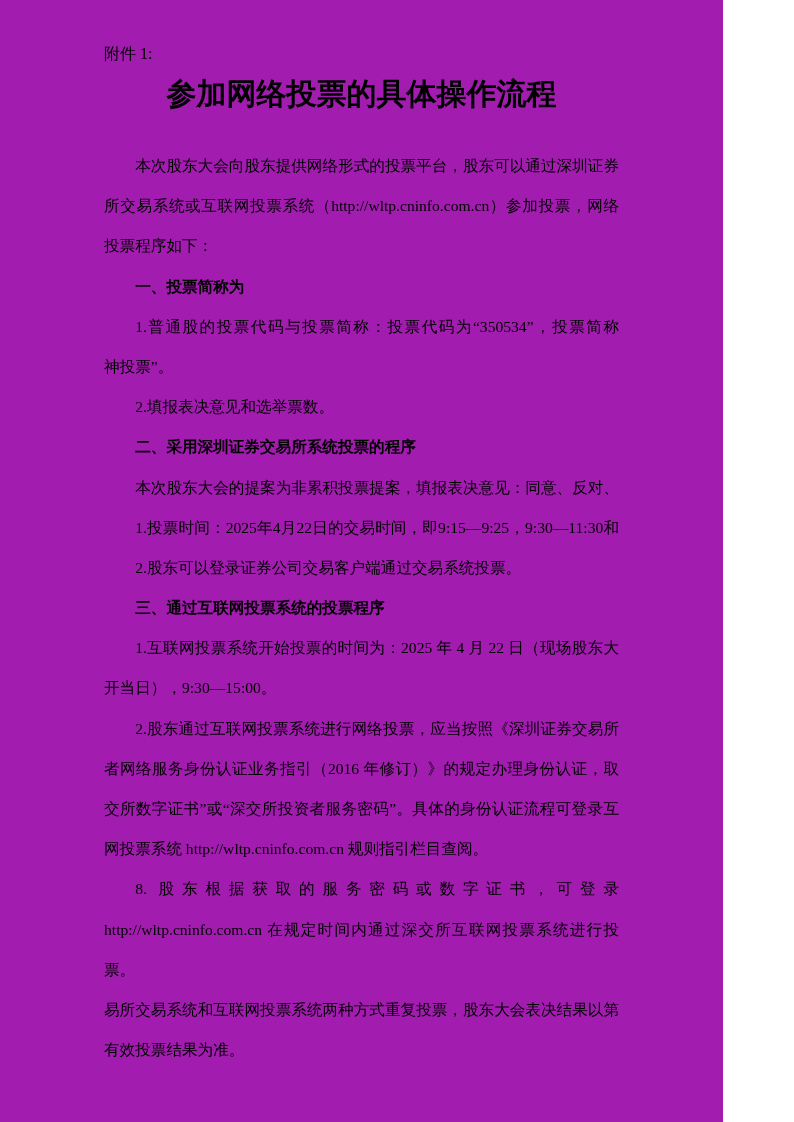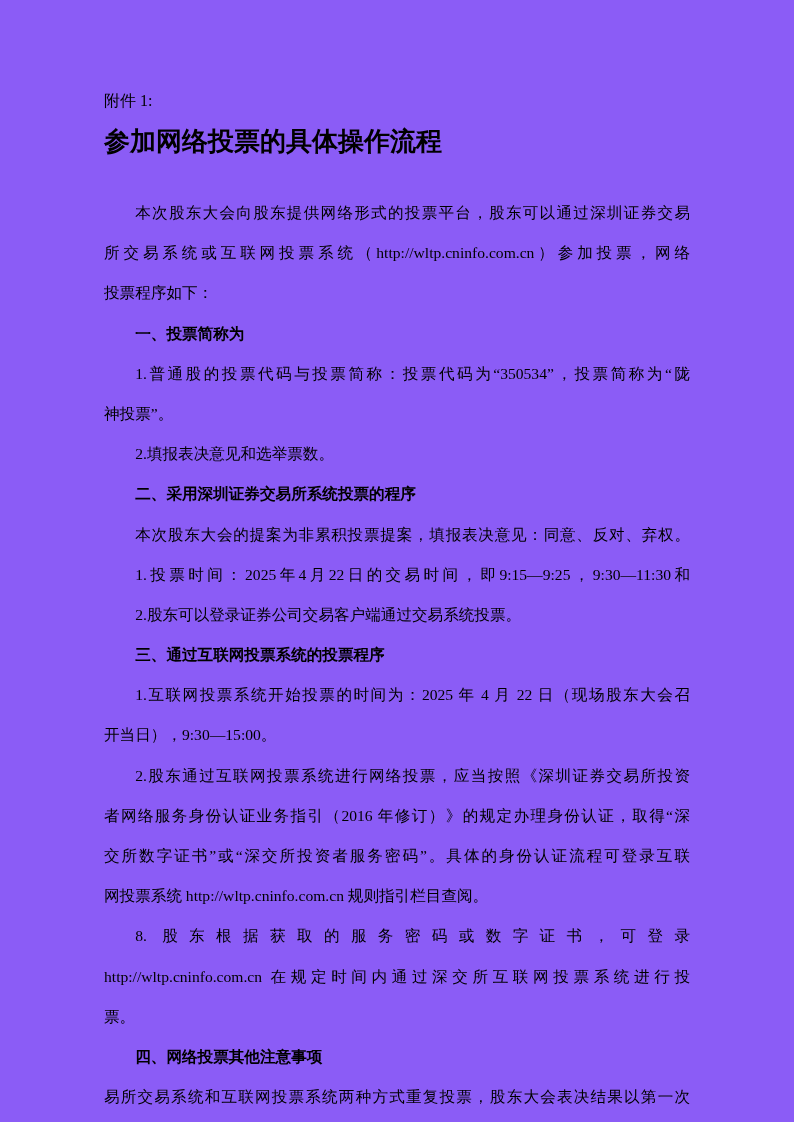--- a/index.html
+++ b/index.html
@@ -1,37 +1,37 @@
 <!DOCTYPE html>
 <html><head>
 <meta charset="utf-8">
 <style>
   html, body { margin: 0; padding: 0; background: #ffffff; }
   .page {
     position: relative;
-    width: 794px;
+    width: 723px;
     height: 1122px;
-    background: #8b5cf6;
+    background: #a21caf;
     box-sizing: border-box;
-    padding: 87px 104px 0 104px;
+    padding: 40px 104px 0 104px;
     font-family: "Liberation Serif", "DejaVu Serif", serif;
     color: #000000;
     overflow: hidden;
   }
   .attachment {
     font-size: 16px;
     height: 28px;
     line-height: 28px;
     text-align: left;
   }
   .title {
     font-family: "Liberation Sans", "DejaVu Sans", sans-serif;
     font-weight: bold;
-    font-size: 26px;
-    text-align: left;
+    font-size: 30px;
+    text-align: center;
     height: 42px;
     line-height: 42px;
     margin: 5px 0 0 0;
   }
   .docbody { margin-top: 35px; }
   .line {
     font-size: 15.6px;
     height: 31.2px;
     line-height: 31.2px;
     overflow: hidden;
@@ -68,17 +68,16 @@
     <div class="line indent heading">三、通过互联网投票系统的投票程序</div>
     <div class="line indent fill">1.互联网投票系统开始投票的时间为：2025 年 4 月 22 日（现场股东大会召</div>
     <div class="line">开当日），9:30—15:00。</div>
     <div class="line indent fill">2.股东通过互联网投票系统进行网络投票，应当按照《深圳证券交易所投资</div>
     <div class="line fill">者网络服务身份认证业务指引（2016 年修订）》的规定办理身份认证，取得“深</div>
     <div class="line fill">交所数字证书”或“深交所投资者服务密码”。具体的身份认证流程可登录互联</div>
     <div class="line">网投票系统 http://wltp.cninfo.com.cn 规则指引栏目查阅。</div>
     <div class="line indent fill">8. 股东根据获取的服务密码或数字证书，可登录</div>
     <div class="line fill">http://wltp.cninfo.com.cn 在规定时间内通过深交所互联网投票系统进行投</div>
     <div class="line">票。</div>
-    <div class="line indent heading">四、网络投票其他注意事项</div>
     <div class="line fill">易所交易系统和互联网投票系统两种方式重复投票，股东大会表决结果以第一次</div>
     <div class="line">有效投票结果为准。</div>
   </div>
 </div>
 
 </body></html>

